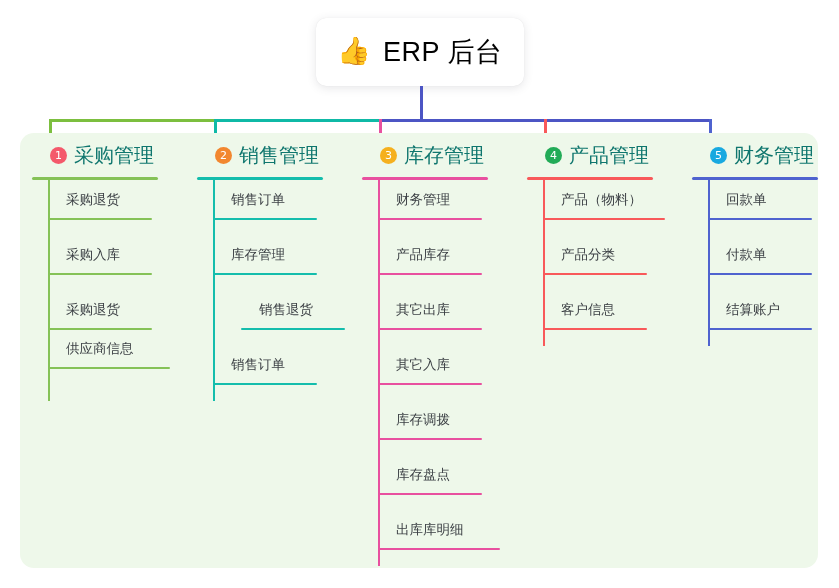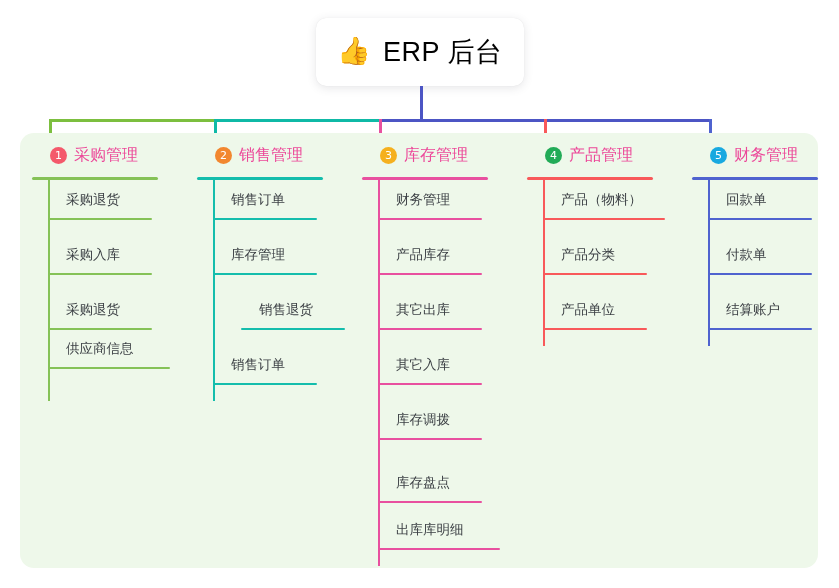--- a/index.html
+++ b/index.html
@@ -84,22 +84,22 @@
     height: 17px;
     border-radius: 50%;
     color: #ffffff;
     font-size: 11px;
     line-height: 17px;
     text-align: center;
     font-family: "DejaVu Sans", sans-serif;
     flex: none;
   }
   .col-title {
-    font-size: 16px;
-    color: #ec4899;
+    font-size: 20px;
+    color: #0f766e;
     white-space: nowrap;
   }
   .col-underline {
     position: absolute;
     left: 0px;
     top: 34px;
     width: 126px;
     height: 3px;
     border-radius: 2px;
   }
@@ -228,21 +228,21 @@
           <div class="leaf-underline" style="background: rgb(232, 80, 159); width: 104px;"></div>
         </div>
         <div class="leaf" style="top: 201px;">
           <span class="leaf-label">其它入库</span>
           <div class="leaf-underline" style="background: rgb(232, 80, 159); width: 104px;"></div>
         </div>
         <div class="leaf" style="top: 256px;">
           <span class="leaf-label">库存调拨</span>
           <div class="leaf-underline" style="background: rgb(232, 80, 159); width: 104px;"></div>
         </div>
-        <div class="leaf" style="top: 319px;">
+        <div class="leaf" style="top: 311px;">
           <span class="leaf-label">库存盘点</span>
           <div class="leaf-underline" style="background: rgb(232, 80, 159); width: 104px;"></div>
         </div>
         <div class="leaf" style="top: 366px;">
           <span class="leaf-label">出库库明细</span>
           <div class="leaf-underline" style="background: rgb(232, 80, 159); width: 122px;"></div>
         </div>
       </div>
       <div class="column" style="left: 527px;">
         <div class="col-header">
@@ -253,21 +253,21 @@
         <div class="col-spine" style="background: rgb(248, 89, 90); height: 167px;"></div>
         <div class="leaf" style="top: 36px;">
           <span class="leaf-label">产品（物料）</span>
           <div class="leaf-underline" style="background: rgb(248, 89, 90); width: 122px;"></div>
         </div>
         <div class="leaf" style="top: 91px;">
           <span class="leaf-label">产品分类</span>
           <div class="leaf-underline" style="background: rgb(248, 89, 90); width: 104px;"></div>
         </div>
         <div class="leaf" style="top: 146px;">
-          <span class="leaf-label">产品单位</span>
+          <span class="leaf-label">客户信息</span>
           <div class="leaf-underline" style="background: rgb(248, 89, 90); width: 104px;"></div>
         </div>
       </div>
       <div class="column" style="left: 692px;">
         <div class="col-header">
           <span class="badge" style="background: rgb(24, 169, 224);">5</span>
           <span class="col-title">财务管理</span>
         </div>
         <div class="col-underline" style="background: rgb(79, 99, 207);"></div>
         <div class="col-spine" style="background: rgb(79, 99, 207); height: 167px;"></div>

